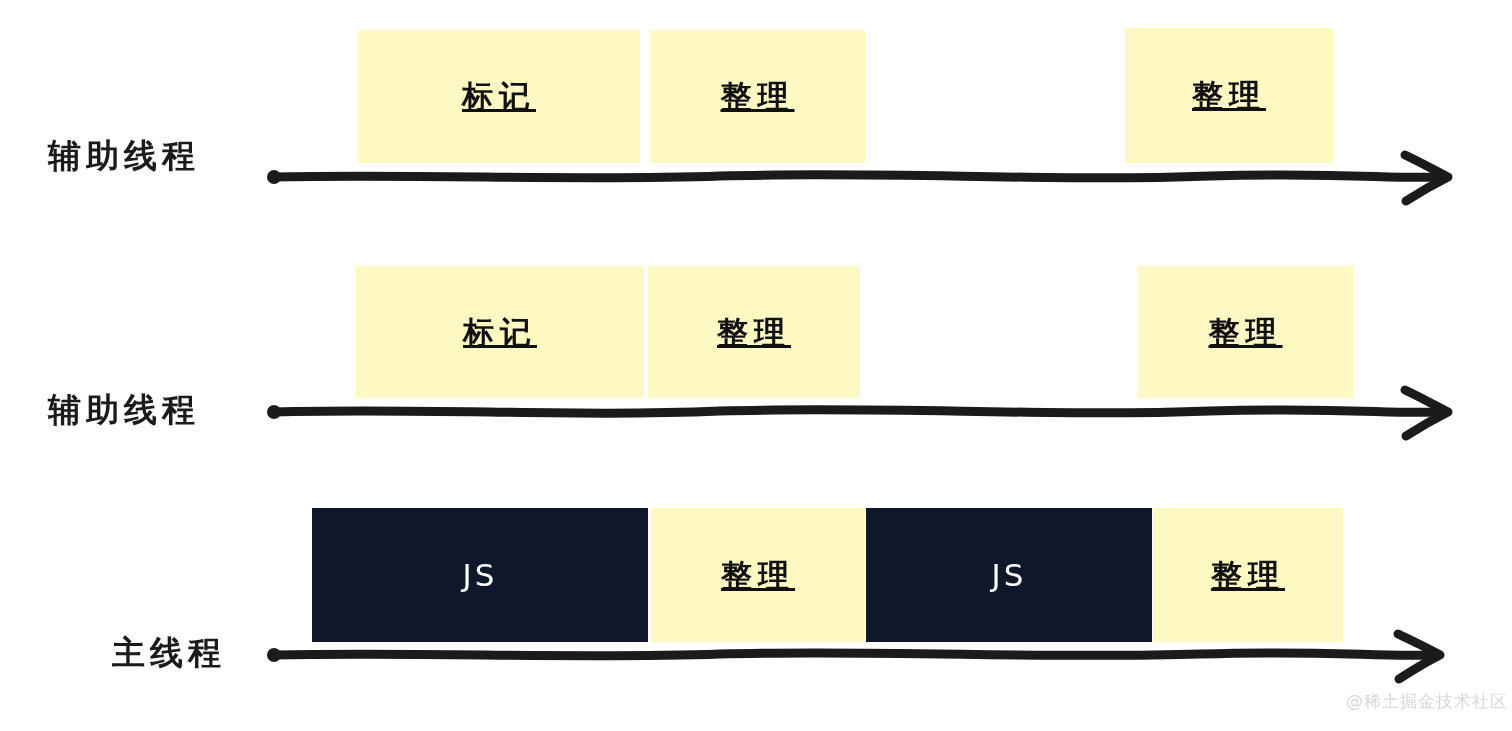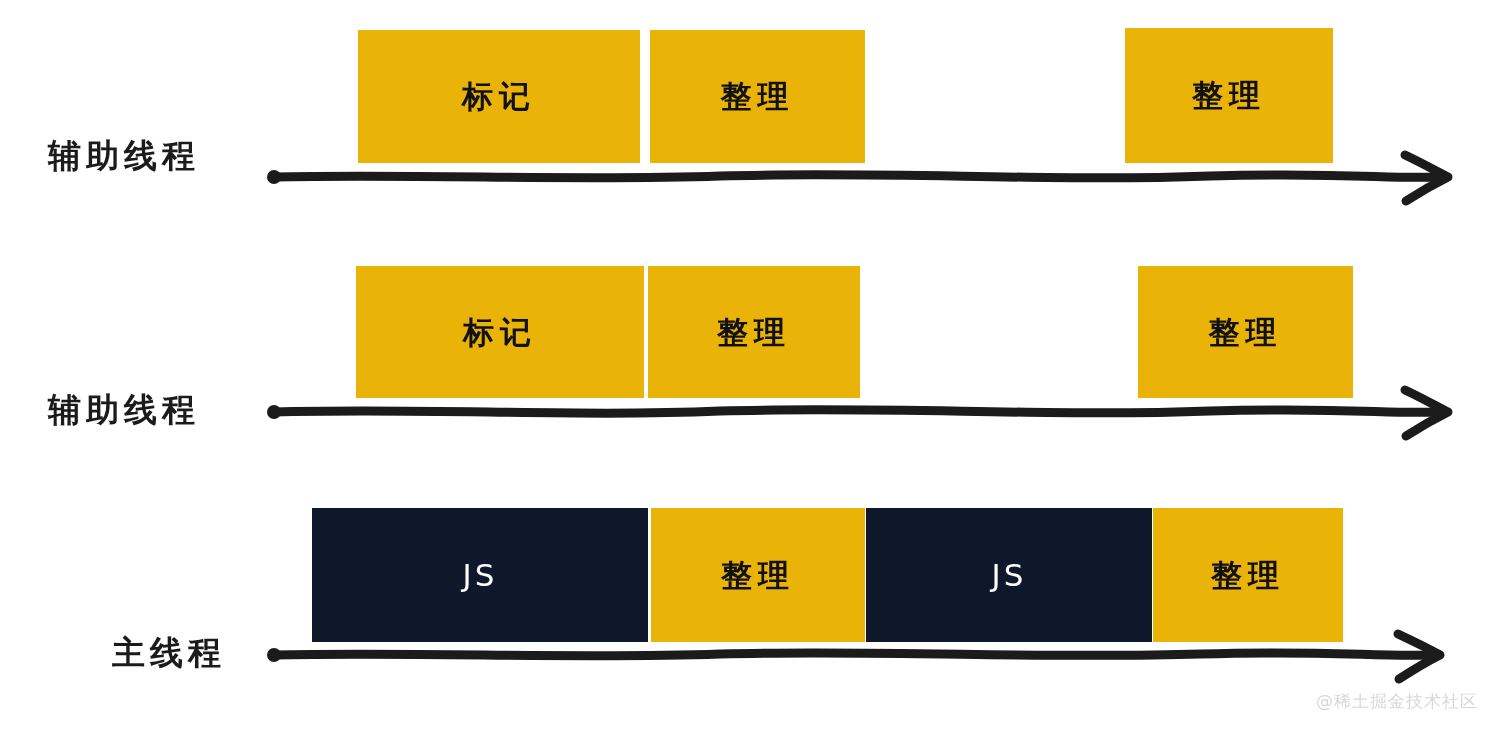--- a/index.html
+++ b/index.html
@@ -39,22 +39,23 @@
     display: flex;
     align-items: center;
     justify-content: center;
     box-sizing: border-box;
     font-size: 31px;
     font-weight: 700;
     letter-spacing: 6px;
     line-height: 1;
   }
   .block.orange {
-    background: #eab308;
+    background: #fef9c3;
     color: #111111;
+    text-decoration: underline;
   }
   .block.blue {
     background: #0f172a;
     color: #ffffff;
     font-weight: 400;
     letter-spacing: 3px;
   }
   .axis {
     position: absolute;
     overflow: visible;
@@ -116,15 +117,15 @@
 
     <div class="block orange" style="left:1153px; top:508px; width:190px; height:134px;">整理</div>
 
     <svg class="axis" style="left:250px; top:628px; width:1230px; height:60px;" viewBox="0 0 1230 60">
       <path d="M24,27 C180,24 330,31 470,26 C640,22 800,31 950,26 C1070,22 1130,29 1178,27" stroke="#1b1b1b" stroke-width="9" fill="none" stroke-linecap="round"></path>
       <circle cx="24" cy="27" r="7" fill="#1b1b1b"></circle>
       <path d="M1148,6 C1165,14 1181,22 1190,27 C1178,33 1163,42 1149,51" stroke="#1b1b1b" stroke-width="9" fill="none" stroke-linecap="round" stroke-linejoin="round"></path>
     </svg>
   </div>
 
-  <div class="watermark" style="right:34px; bottom:18px;">@稀土掘金技术社区</div>
+  <div class="watermark" style="right:4px; bottom:18px;">@稀土掘金技术社区</div>
 
 </div>
 
 </body></html>

